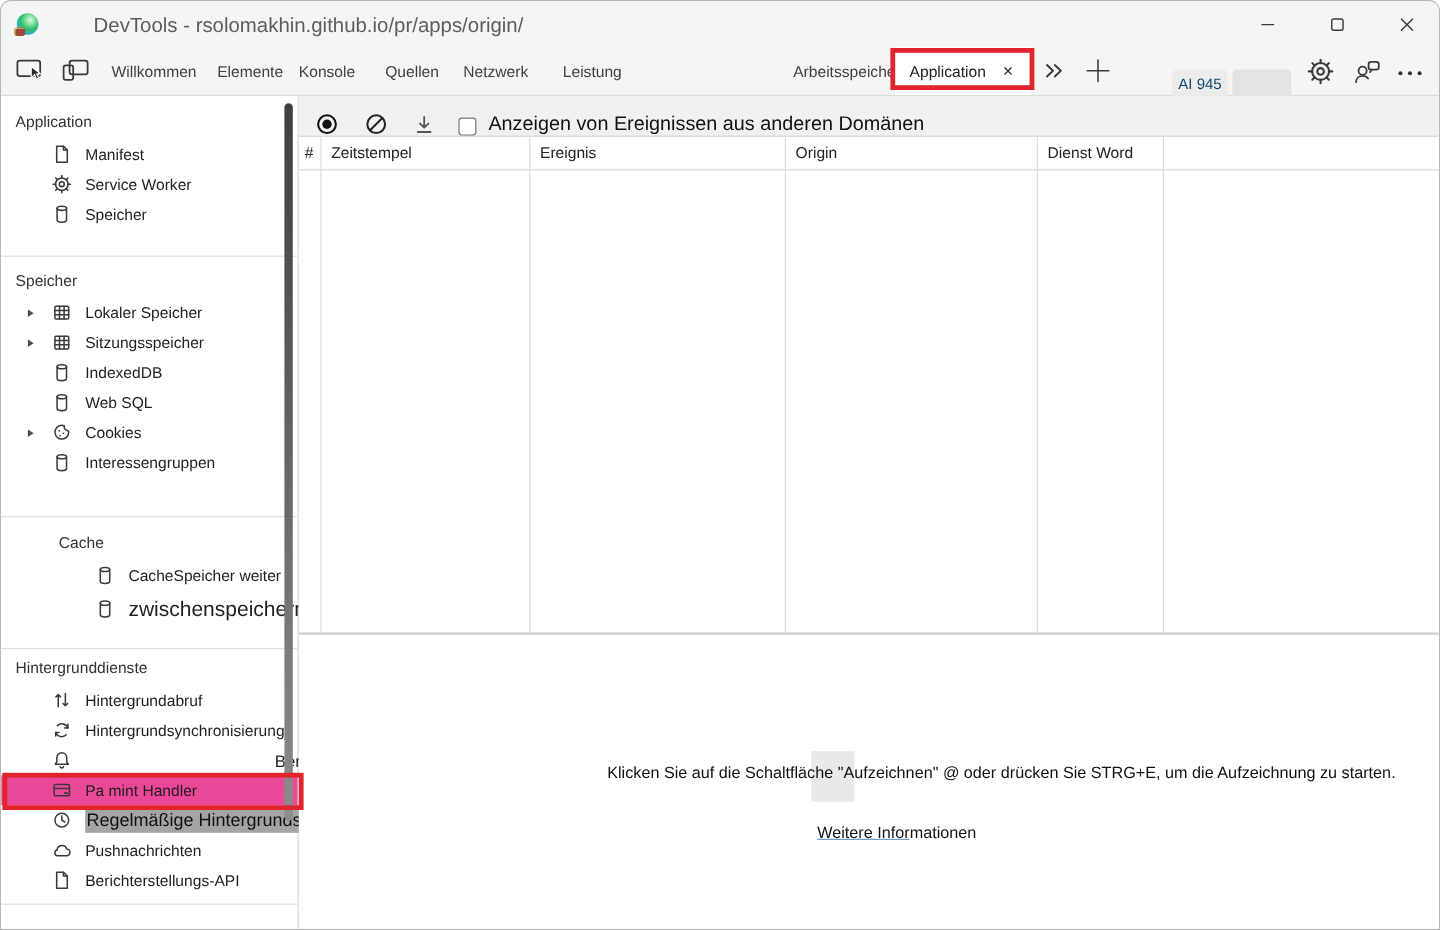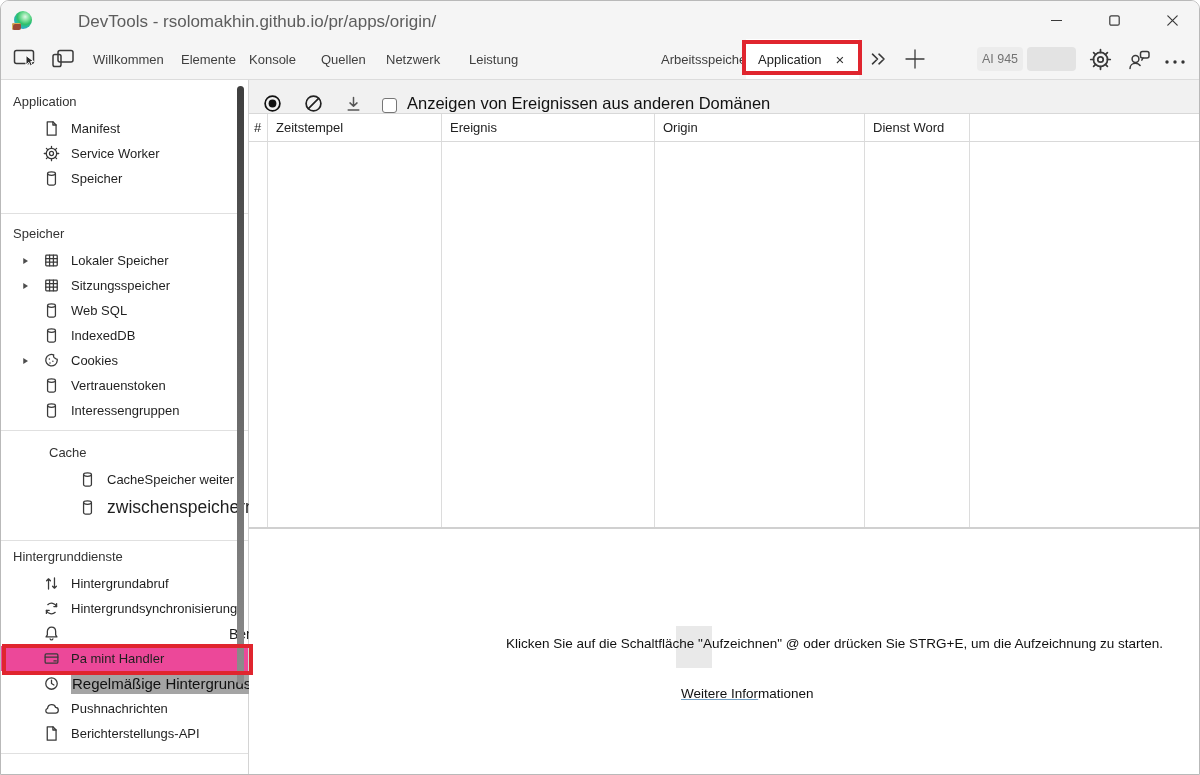--- a/index.html
+++ b/index.html
@@ -22,22 +22,22 @@
   .tb-icon { position:absolute; top:9px; }
   .ti-inspect { left:12px; } .ti-device { left:50px; }
   .tab { position:absolute; top:13px; font-size:13px; color:#3f3f3f; white-space:nowrap; }
   .t0{left:92px}.t1{left:180px}.t2{left:248px}.t3{left:320px}.t4{left:385px}.t5{left:468px}.t6{left:660px}
   .tab-active { position:absolute; left:745px; top:0; width:113px; height:40px; background:#fff;
                 display:flex; align-items:center; }
   .tab-active .lbl { margin-left:12px; font-size:13px; color:#202020; }
   .tab-active .x { margin-left:14px; font-size:15px; color:#333; line-height:1; }
   .tb-overflow { position:absolute; left:869px; top:12px; }
   .tb-add { position:absolute; left:903px; top:9px; }
-  .badge { position:absolute; top:8px; height:24px; border-radius:4px; background:#ececec;
-           display:flex; align-items:center; justify-content:center; font-size:12.5px; color:#737373; }
+  .badge { position:absolute; top:19px; height:24px; border-radius:4px; background:#ececec;
+           display:flex; align-items:center; justify-content:center; font-size:12.5px; color:#0c4a6e; }
   .badge1 { left:976px; width:46px; } .badge2 { left:1026px; width:49px; background:#e3e3e3; }
   .ti-gear { left:1088px; } .ti-person { left:1126px; } .ti-more { left:1162px; top:14px; }
 
   
   .sidebar { position:absolute; top:79px; left:0; width:248px; bottom:0; background:#fff; border-right:1px solid #d4d4d4; }
   .sec { border-bottom:1px solid #e0e0e0; overflow:visible; }
   .sec1 { height:134px; padding-top:14px; } .sec2 { height:217px; padding-top:12px; }
   .sec3 { height:110px; padding-top:14px;padding-left:36px; } .sec4 { height:213px; padding-top:8px; }
   .sec-title { height:22px; padding-left:12px; font-size:13px; color:#333; }
   .row { position:relative; height:25px; display:flex; align-items:center; padding-left:42px; white-space:nowrap; }
@@ -252,42 +252,36 @@
           </svg>
         <svg class="ic" viewBox="0 0 16 16">
             <use href="#i-table"></use>
           </svg>
         <span class="lbl">Sitzungsspeicher</span>
       </div>
       <div class="row">
         <svg class="ic" viewBox="0 0 16 16">
             <use href="#i-db"></use>
           </svg>
+        <span class="lbl">IndexedDB</span>
+      </div>
+      <div class="row">
+        <svg class="ic" viewBox="0 0 16 16">
+            <use href="#i-db"></use>
+          </svg>
         <span class="lbl">Web SQL</span>
-      </div>
-      <div class="row">
-        <svg class="ic" viewBox="0 0 16 16">
-            <use href="#i-db"></use>
-          </svg>
-        <span class="lbl">IndexedDB</span>
       </div>
       <div class="row">
         <svg class="tri" viewBox="0 0 16 16">
             <polygon points="4,2.5 12.5,8 4,13.5" fill="#4d4d4d"></polygon>
           </svg>
         <svg class="ic" viewBox="0 0 16 16">
             <use href="#i-cookie"></use>
           </svg>
         <span class="lbl">Cookies</span>
-      </div>
-      <div class="row">
-        <svg class="ic" viewBox="0 0 16 16">
-            <use href="#i-db"></use>
-          </svg>
-        <span class="lbl">Vertrauenstoken</span>
       </div>
       <div class="row">
         <svg class="ic" viewBox="0 0 16 16">
             <use href="#i-db"></use>
           </svg>
         <span class="lbl">Interessengruppen</span>
       </div>
     </div>
 
     <div class="sec sec3">

